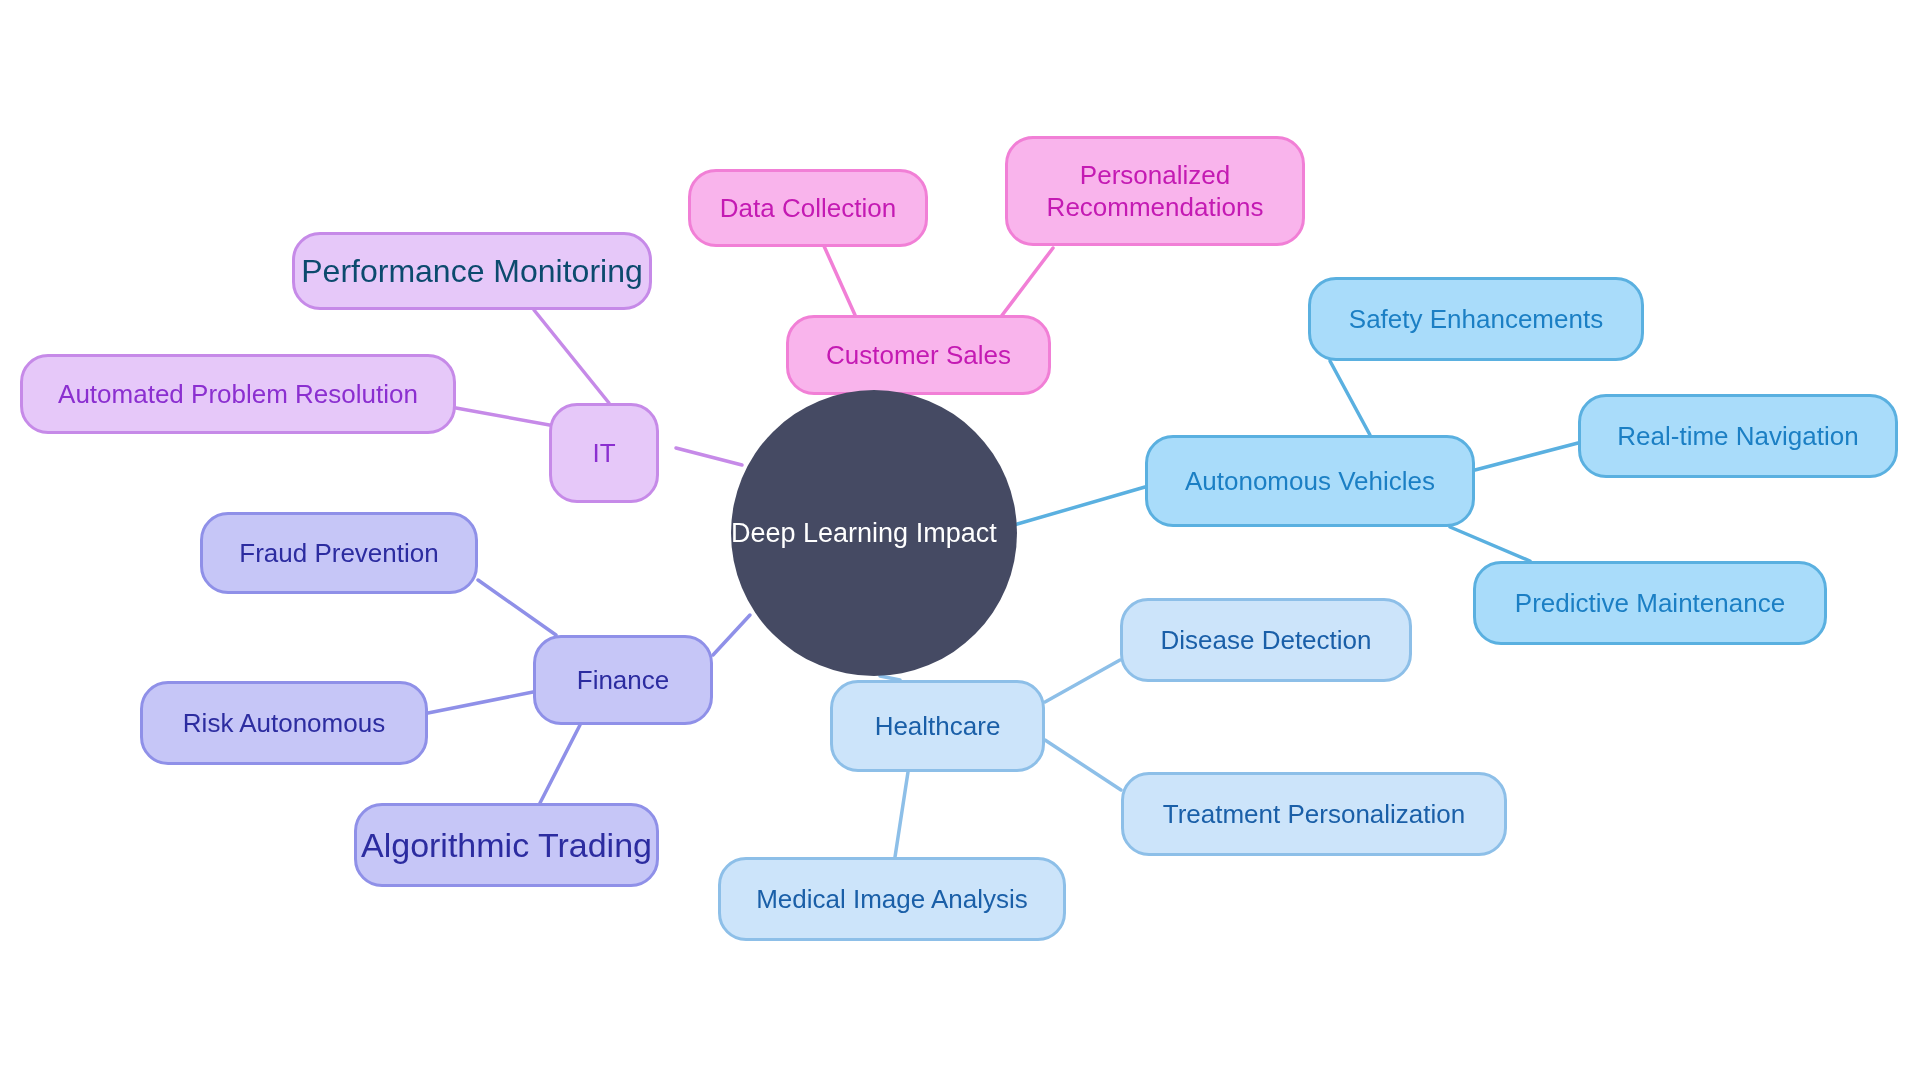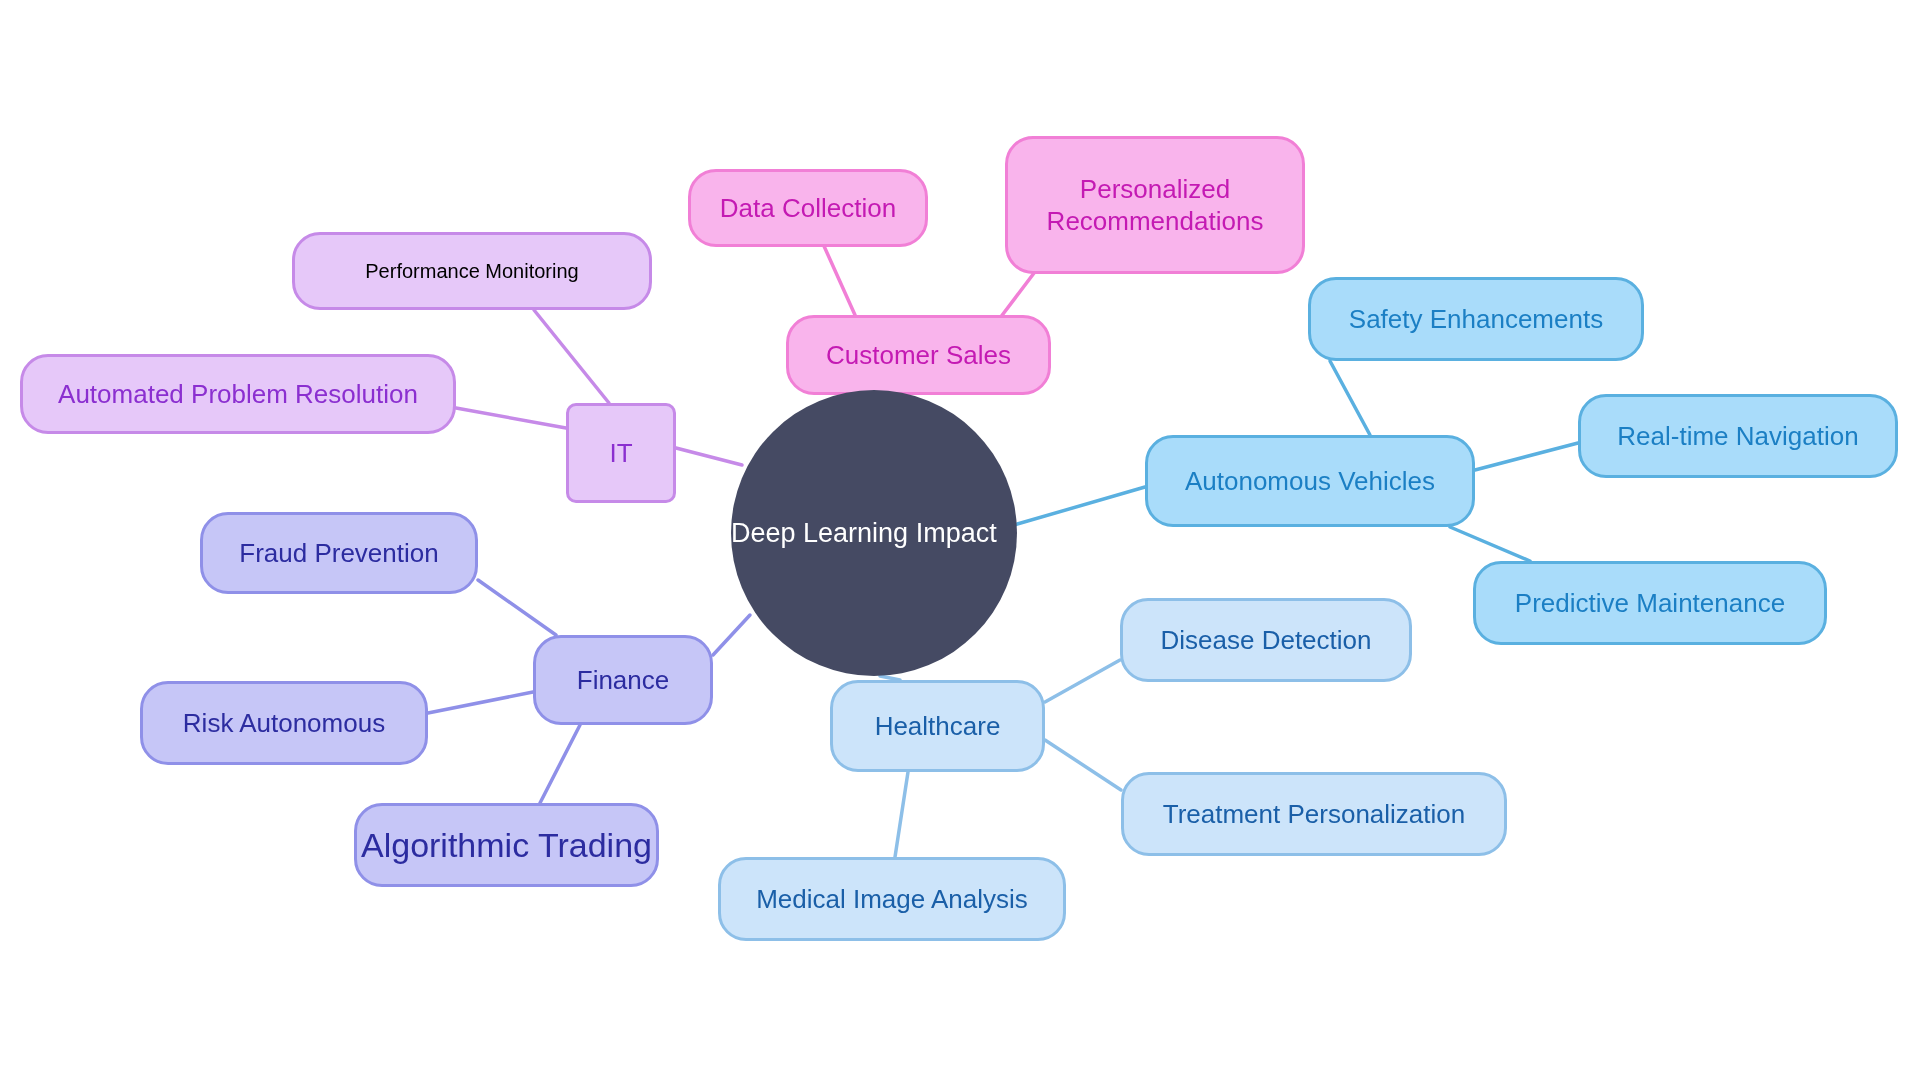--- a/index.html
+++ b/index.html
@@ -72,24 +72,24 @@
       <line x1="1370" y1="435" x2="1330" y2="361" stroke="#5ab0e0" stroke-width="3.5" stroke-linecap="round"></line>
       <line x1="1475" y1="470" x2="1578" y2="443" stroke="#5ab0e0" stroke-width="3.5" stroke-linecap="round"></line>
       <line x1="1450" y1="527" x2="1530" y2="561" stroke="#5ab0e0" stroke-width="3.5" stroke-linecap="round"></line>
     </svg>
   <div id="node-layer">
       <div class="node-root" style="left: 731px; top: 390px; width: 286px; height: 286px; background: rgb(69, 74, 99); color: rgb(255, 255, 255); font-size: 27px;">
         <span>Deep Learning Impact</span>
       </div>
       <div class="node" style="left: 786px; top: 315px; width: 265px; height: 80px; background: rgb(249, 180, 236); border-color: rgb(241, 127, 214); color: rgb(196, 26, 179); font-size: 26px;"><span>Customer Sales</span></div>
       <div class="node" style="left: 688px; top: 128px; width: 240px; height: 78px; background: rgb(249, 180, 236); border-color: rgb(241, 127, 214); color: rgb(196, 26, 179); font-size: 26px; margin-top: 41px;"><span>Data Collection</span></div>
-      <div class="node" style="left: 1005px; top: 136px; width: 300px; height: 138px; background: rgb(249, 180, 236); border-color: rgb(241, 127, 214); color: rgb(196, 26, 179); font-size: 26px; text-align: center;"><span>Personalized
+      <div class="node" style="left: 1005px; top: 136px; width: 300px; height: 110px; background: rgb(249, 180, 236); border-color: rgb(241, 127, 214); color: rgb(196, 26, 179); font-size: 26px; text-align: center;"><span>Personalized
 Recommendations</span></div>
-      <div class="node" style="left: 566px; top: 403px; width: 110px; height: 100px; background: rgb(230, 200, 249); border-color: rgb(198, 138, 232); color: rgb(139, 47, 208); font-size: 26px; border-radius: 10px;"><span>IT</span></div>
-      <div class="node" style="left: 292px; top: 232px; width: 360px; height: 78px; background: rgb(230, 200, 249); border-color: rgb(198, 138, 232); color: #000000; font-size: 20px;"><span>Performance Monitoring</span></div>
+      <div class="node" style="left: 549px; top: 403px; width: 110px; height: 100px; background: rgb(230, 200, 249); border-color: rgb(198, 138, 232); color: rgb(139, 47, 208); font-size: 26px;"><span>IT</span></div>
+      <div class="node" style="left: 292px; top: 232px; width: 360px; height: 78px; background: rgb(230, 200, 249); border-color: rgb(198, 138, 232); color: #0c4a6e; font-size: 32px;"><span>Performance Monitoring</span></div>
       <div class="node" style="left: 20px; top: 354px; width: 436px; height: 80px; background: rgb(230, 200, 249); border-color: rgb(198, 138, 232); color: rgb(139, 47, 208); font-size: 26px;"><span>Automated Problem Resolution</span></div>
       <div class="node" style="left: 533px; top: 635px; width: 180px; height: 90px; background: rgb(198, 198, 247); border-color: rgb(143, 144, 232); color: rgb(44, 44, 160); font-size: 26px;"><span>Finance</span></div>
       <div class="node" style="left: 200px; top: 512px; width: 278px; height: 82px; background: rgb(198, 198, 247); border-color: rgb(143, 144, 232); color: rgb(44, 44, 160); font-size: 26px;"><span>Fraud Prevention</span></div>
       <div class="node" style="left: 140px; top: 681px; width: 288px; height: 84px; background: rgb(198, 198, 247); border-color: rgb(143, 144, 232); color: rgb(44, 44, 160); font-size: 26px;"><span>Risk Autonomous</span></div>
       <div class="node" style="left: 354px; top: 803px; width: 305px; height: 84px; background: rgb(198, 198, 247); border-color: rgb(143, 144, 232); color: rgb(44, 44, 160); font-size: 34px;"><span>Algorithmic Trading</span></div>
       <div class="node" style="left: 830px; top: 680px; width: 215px; height: 92px; background: rgb(204, 228, 250); border-color: rgb(141, 191, 232); color: rgb(26, 95, 168); font-size: 26px; align-items: center;"><span>Healthcare</span></div>
       <div class="node" style="left: 1120px; top: 598px; width: 292px; height: 84px; background: rgb(204, 228, 250); border-color: rgb(141, 191, 232); color: rgb(26, 95, 168); font-size: 26px;"><span>Disease Detection</span></div>
       <div class="node" style="left: 1121px; top: 772px; width: 386px; height: 84px; background: rgb(204, 228, 250); border-color: rgb(141, 191, 232); color: rgb(26, 95, 168); font-size: 26px;"><span>Treatment Personalization</span></div>
       <div class="node" style="left: 718px; top: 857px; width: 348px; height: 84px; background: rgb(204, 228, 250); border-color: rgb(141, 191, 232); color: rgb(26, 95, 168); font-size: 26px;"><span>Medical Image Analysis</span></div>
       <div class="node" style="left: 1145px; top: 435px; width: 330px; height: 92px; background: rgb(169, 220, 250); border-color: rgb(90, 176, 224); color: rgb(27, 127, 196); font-size: 26px;"><span>Autonomous Vehicles</span></div>

